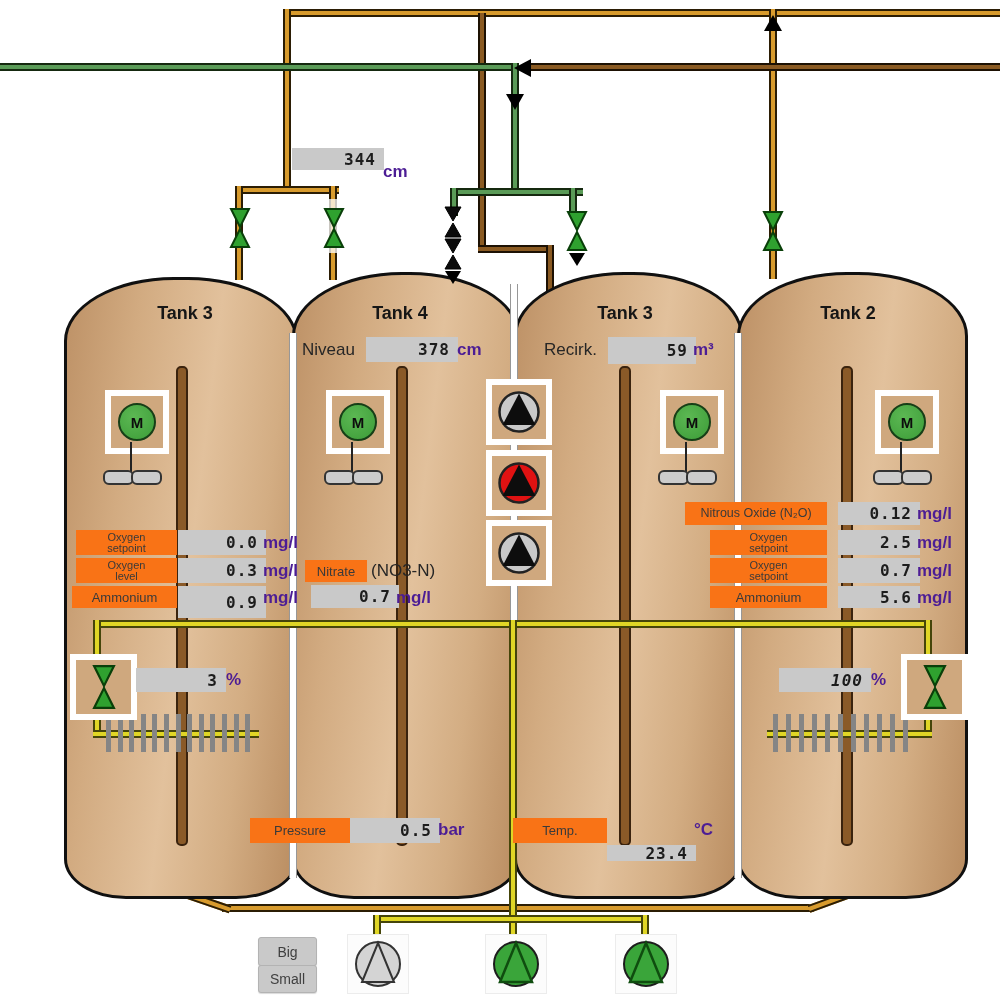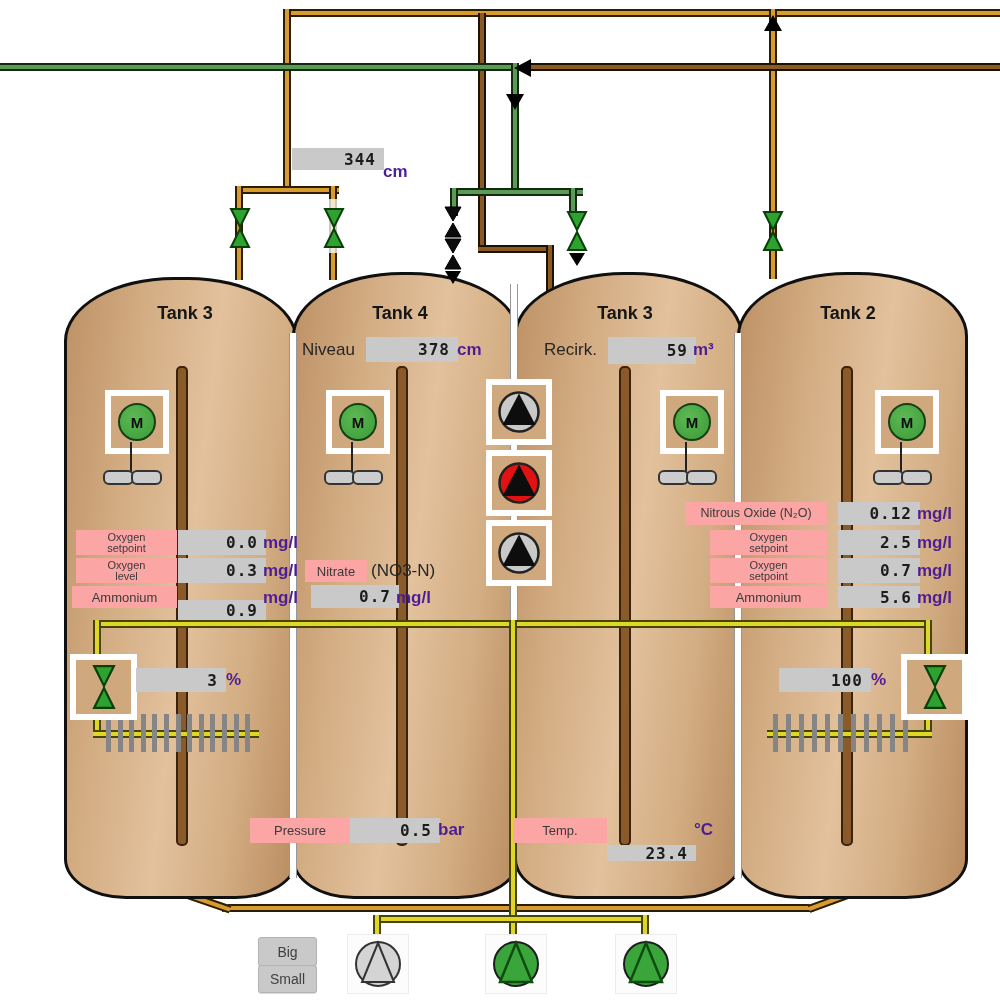--- a/index.html
+++ b/index.html
@@ -16,21 +16,21 @@
   .yellow{background:#e0d626;border-color:#45450a !important;}
   .diag{transform-origin:left center;}
   
   .tank{position:absolute;border:3px solid #101010;
         background:linear-gradient(97deg,#bd9166 0%,#d2ab81 25%,#e2c19c 52%,#d3ad83 75%,#b98c60 100%);
         border-radius:110px 110px 62px 62px / 64px 64px 40px 40px;}
   .tanklabel{position:absolute;width:160px;text-align:center;font-size:18px;font-weight:700;color:#161616;}
   .rod{position:absolute;width:8px;background:#8a5a28;border:2px solid #3a230e;border-radius:5px;}
   .seam{position:absolute;background:#fff;border-left:1px solid #979797;border-right:1px solid #979797;width:6px;}
   
-  .lblbox{position:absolute;background:#fca5a5;color:#3a3a3a;display:flex;flex-direction:column;
+  .lblbox{position:absolute;background:#f97316;color:#3a3a3a;display:flex;flex-direction:column;
           align-items:center;justify-content:center;font-size:11px;line-height:11px;text-align:center;}
   .lblbox.lg{font-size:13px;line-height:13px;}
   .valbox{position:absolute;background:#c9c9c9;color:#1c1c1c;display:flex;align-items:center;justify-content:flex-end;
           padding-right:8px;font-family:"DejaVu Sans Mono",monospace;font-weight:700;font-size:16px;letter-spacing:1px;}
   .unit{position:absolute;font-size:17px;font-weight:700;color:#4c1d95;}
   .freelabel{position:absolute;font-size:17px;font-weight:400;color:#262626;}
   
   .motorframe{position:absolute;width:52px;height:52px;background:#cfa87e;border:6px solid #ffffff;
               display:flex;align-items:center;justify-content:center;}
   .motorcircle{width:34px;height:34px;border-radius:50%;background:radial-gradient(circle at 40% 35%,#5cb853,#3c9c38);
@@ -254,21 +254,21 @@
       <span>Oxygen</span>
       <span>level</span>
     </div>
   <div class="valbox" style="left:178px;top:558px;width:80px;height:25px;text-align:right;">0.3</div>
   <div class="unit" style="left:263px;top:561px;">mg/l</div>
 
   <div class="lblbox lg" style="left:72px;top:586px;width:105px;height:22px;">
       <span>Ammonium</span>
       <span></span>
     </div>
-  <div class="valbox" style="left:178px;top:586px;width:80px;height:20px;margin-top:14px;">0.9</div>
+  <div class="valbox" style="left:178px;top:586px;width:80px;height:32px;">0.9</div>
   <div class="unit" style="left:263px;top:588px;">mg/l</div>
 
   <div class="lblbox lg" style="left:305px;top:560px;width:62px;height:22px;">Nitrate</div>
   <div class="freelabel" style="left:371px;top:561px;">(NO3-N)</div>
   <div class="valbox" style="left:311px;top:585px;width:80px;height:23px;">0.7</div>
   <div class="unit" style="left:396px;top:588px;">mg/l</div>
 
   <div class="lblbox" style="left:685px;top:502px;width:142px;height:23px;font-size:12.5px;">
       <span>Nitrous Oxide (N₂O)</span>
       <span></span>
@@ -292,21 +292,21 @@
 
   <div class="lblbox lg" style="left:710px;top:586px;width:117px;height:22px;">
       <span>Ammonium</span>
       <span></span>
     </div>
   <div class="valbox" style="left:838px;top:586px;width:74px;height:22px;">5.6</div>
   <div class="unit" style="left:917px;top:588px;">mg/l</div>
 
   <div class="valbox" style="left:136px;top:668px;width:82px;height:24px;">3</div>
   <div class="unit" style="left:226px;top:670px;">%</div>
-  <div class="valbox" style="left:779px;top:668px;width:84px;height:24px;">100</div>
+  <div class="valbox" style="left:779px;top:668px;width:84px;height:24px;font-style:italic;">100</div>
   <div class="unit" style="left:871px;top:670px;">%</div>
 
   <div class="lblbox lg" style="left:250px;top:818px;width:100px;height:25px;">Pressure</div>
   <div class="valbox" style="left:350px;top:818px;width:82px;height:25px;">0.5</div>
   <div class="unit" style="left:438px;top:820px;">bar</div>
 
   <div class="lblbox lg" style="left:513px;top:818px;width:94px;height:25px;">Temp.</div>
   <div class="valbox" style="left:607px;top:818px;width:81px;height:16px;margin-top:27px;">23.4</div>
   <div class="unit" style="left:694px;top:820px;">°C</div>
 

